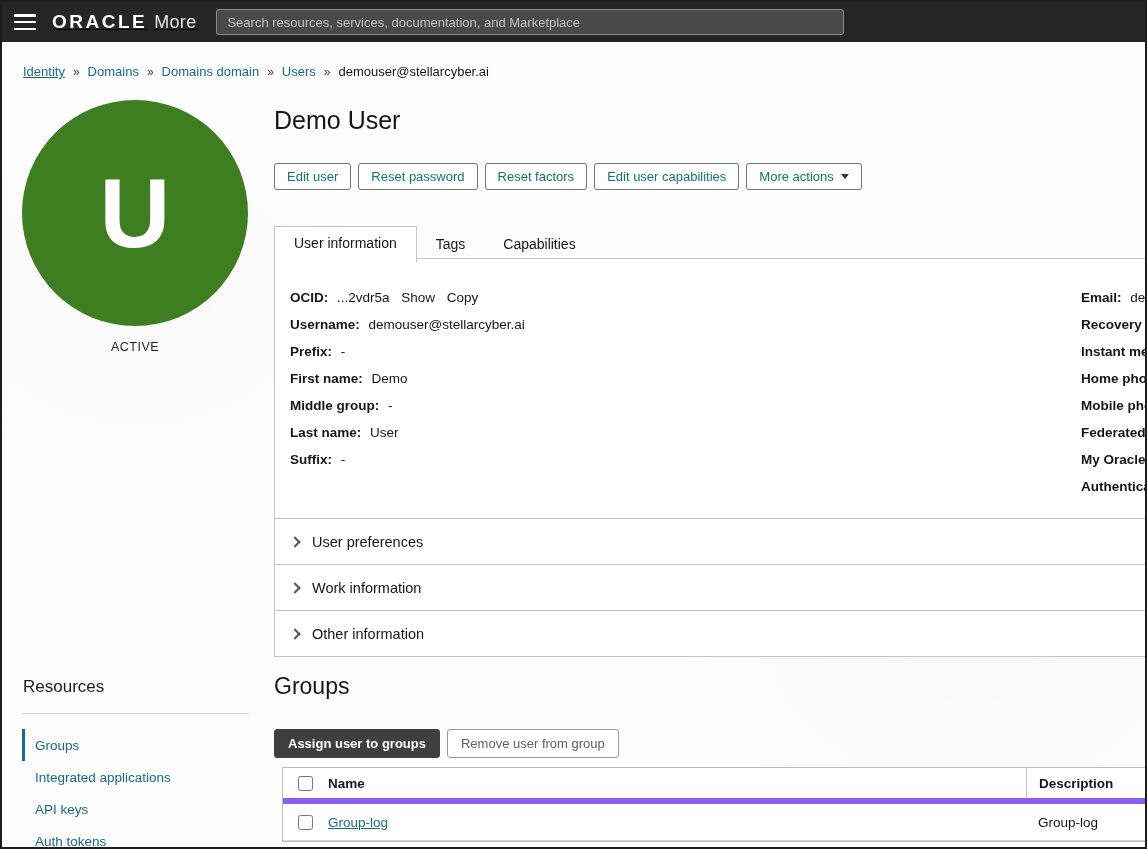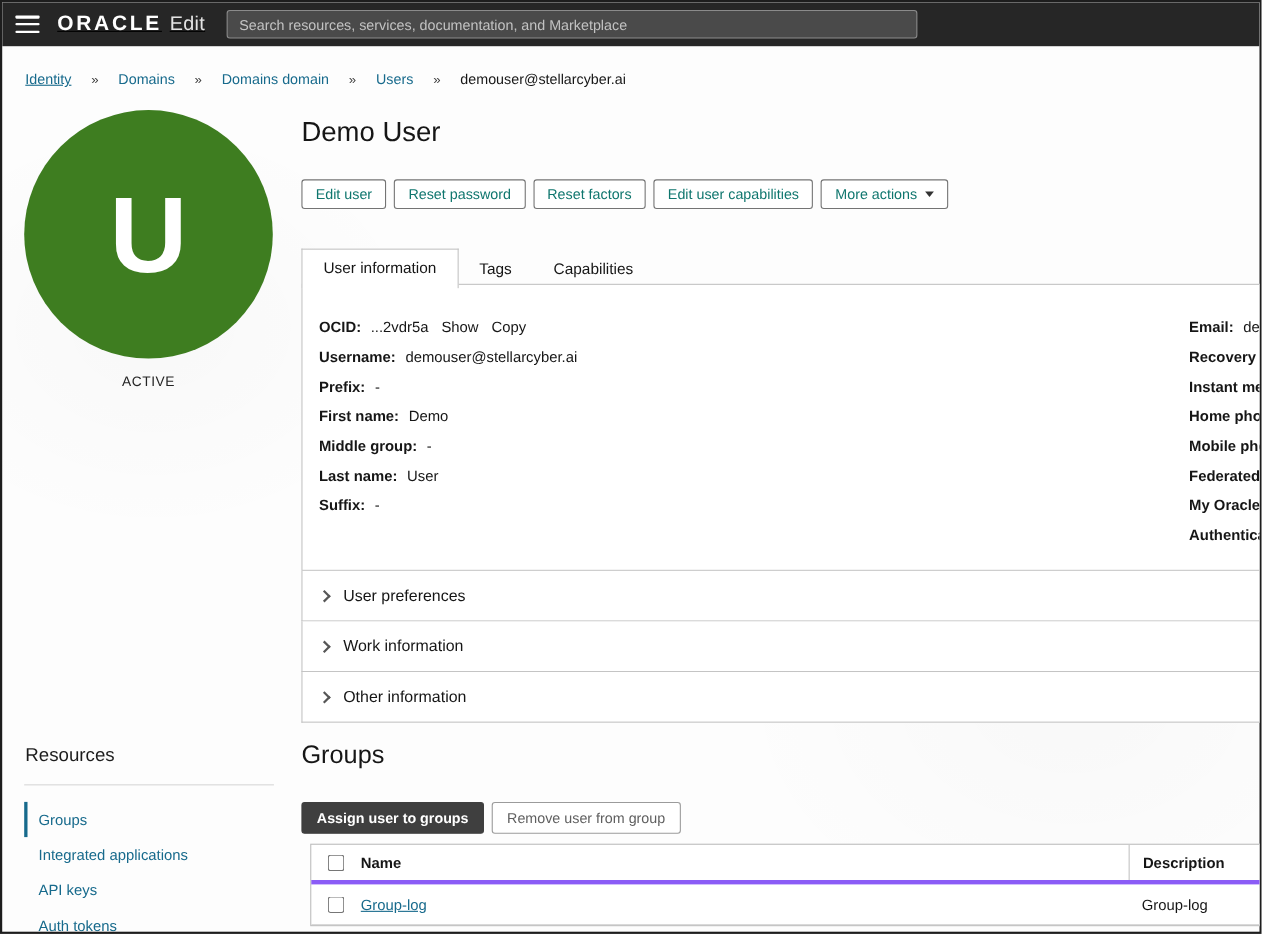--- a/index.html
+++ b/index.html
@@ -22,21 +22,21 @@
   .brand-oracle { color:#ffffff; font-weight:700; font-size:19px; letter-spacing:2.5px; }
   .brand-cloud { color:#e3e3e3; font-weight:400; font-size:18px; margin-left:7px; letter-spacing:0.3px; }
   .search-input {
     margin-left:20px; width:628px; height:26px; background:#4a4a4a;
     border:1px solid #8b8b8b; border-radius:3px; color:#cdcdcd;
     font-size:13px; padding:0 10px; outline:none; font-family:inherit;
   }
   .search-input::placeholder { color:#c2c2c2; }
 
   
-  .breadcrumb { position:absolute; top:62px; left:21px; font-size:13px; display:flex; align-items:center; gap:18px; white-space:nowrap; }
+  .breadcrumb { position:absolute; top:62px; left:21px; font-size:13px; display:flex; align-items:center; gap:8px; white-space:nowrap; }
   .crumb-link { color:#176a8c; text-decoration:none; cursor:pointer; }
   .crumb-link.first { text-decoration:underline; }
   .crumb-sep { color:#3c3c3c; font-size:12px; }
   .crumb-current { color:#161616; }
 
   
   .avatar-block { position:absolute; left:20px; top:98px; width:226px; text-align:center; }
   .avatar-circle {
     width:226px; height:226px; border-radius:50%; background:#3e7d20;
     color:#ffffff; font-size:98px; font-weight:700;
@@ -89,21 +89,21 @@
   .btn-primary {
     background:#3f3f3f; border:1px solid #3f3f3f; color:#ffffff; font-weight:600;
     font-size:13px; padding:6px 13px; border-radius:3px; font-family:inherit; cursor:pointer;
   }
   .btn-secondary {
     background:#ffffff; border:1px solid #9b9b9b; color:#5f5f5f;
     font-size:13px; padding:6px 13px; border-radius:3px; font-family:inherit; cursor:pointer;
   }
 
   .groups-table { position:absolute; left:280px; top:765px; right:-4px; background:#ffffff; border:1px solid #bdbdbd; z-index:2; }
-  .t-header { display:flex; height:36px; align-items:center; border-bottom:4px solid #8b5cf6; font-weight:700; font-size:13.5px; color:#161616; }
+  .t-header { display:flex; height:36px; align-items:center; border-bottom:6px solid #8b5cf6; font-weight:700; font-size:13.5px; color:#161616; }
   .t-row { display:flex; height:37px; align-items:center; border-bottom:1px solid #d9d9d9; font-size:13.5px; }
   .cell-check { flex:0 0 45px; display:flex; justify-content:center; }
   .cell-name { flex:0 0 698px; padding-left:0; }
   .cell-desc { flex:1 1 auto; padding-left:12px; }
   .t-header .cell-desc { border-left:1px solid #c4c4c4; height:100%; display:flex; align-items:center; }
   .row-check, .hdr-check { width:15px; height:15px; accent-color:#3f3f3f; cursor:pointer; }
   .name-link { color:#176a8c; text-decoration:underline; cursor:pointer; }
   .desc-text { color:#161616; }
 
   
@@ -119,21 +119,21 @@
 <div class="window">
 
   <div class="topbar">
     <div class="hamburger">
       <span></span>
         <span></span>
         <span></span>
     </div>
     <div class="brand">
       <span class="brand-oracle">ORACLE</span>
-      <span class="brand-cloud">Edit</span>
+      <span class="brand-cloud">More</span>
     </div>
     <input class="search-input" type="text" placeholder="Search resources, services, documentation, and Marketplace" style="">
   </div>
 
   <div class="breadcrumb">
     <a class="crumb-link first">Identity</a>
     <span class="crumb-sep">»</span>
     <a class="crumb-link">Domains</a>
     <span class="crumb-sep">»</span>
     <a class="crumb-link">Domains domain</a>

